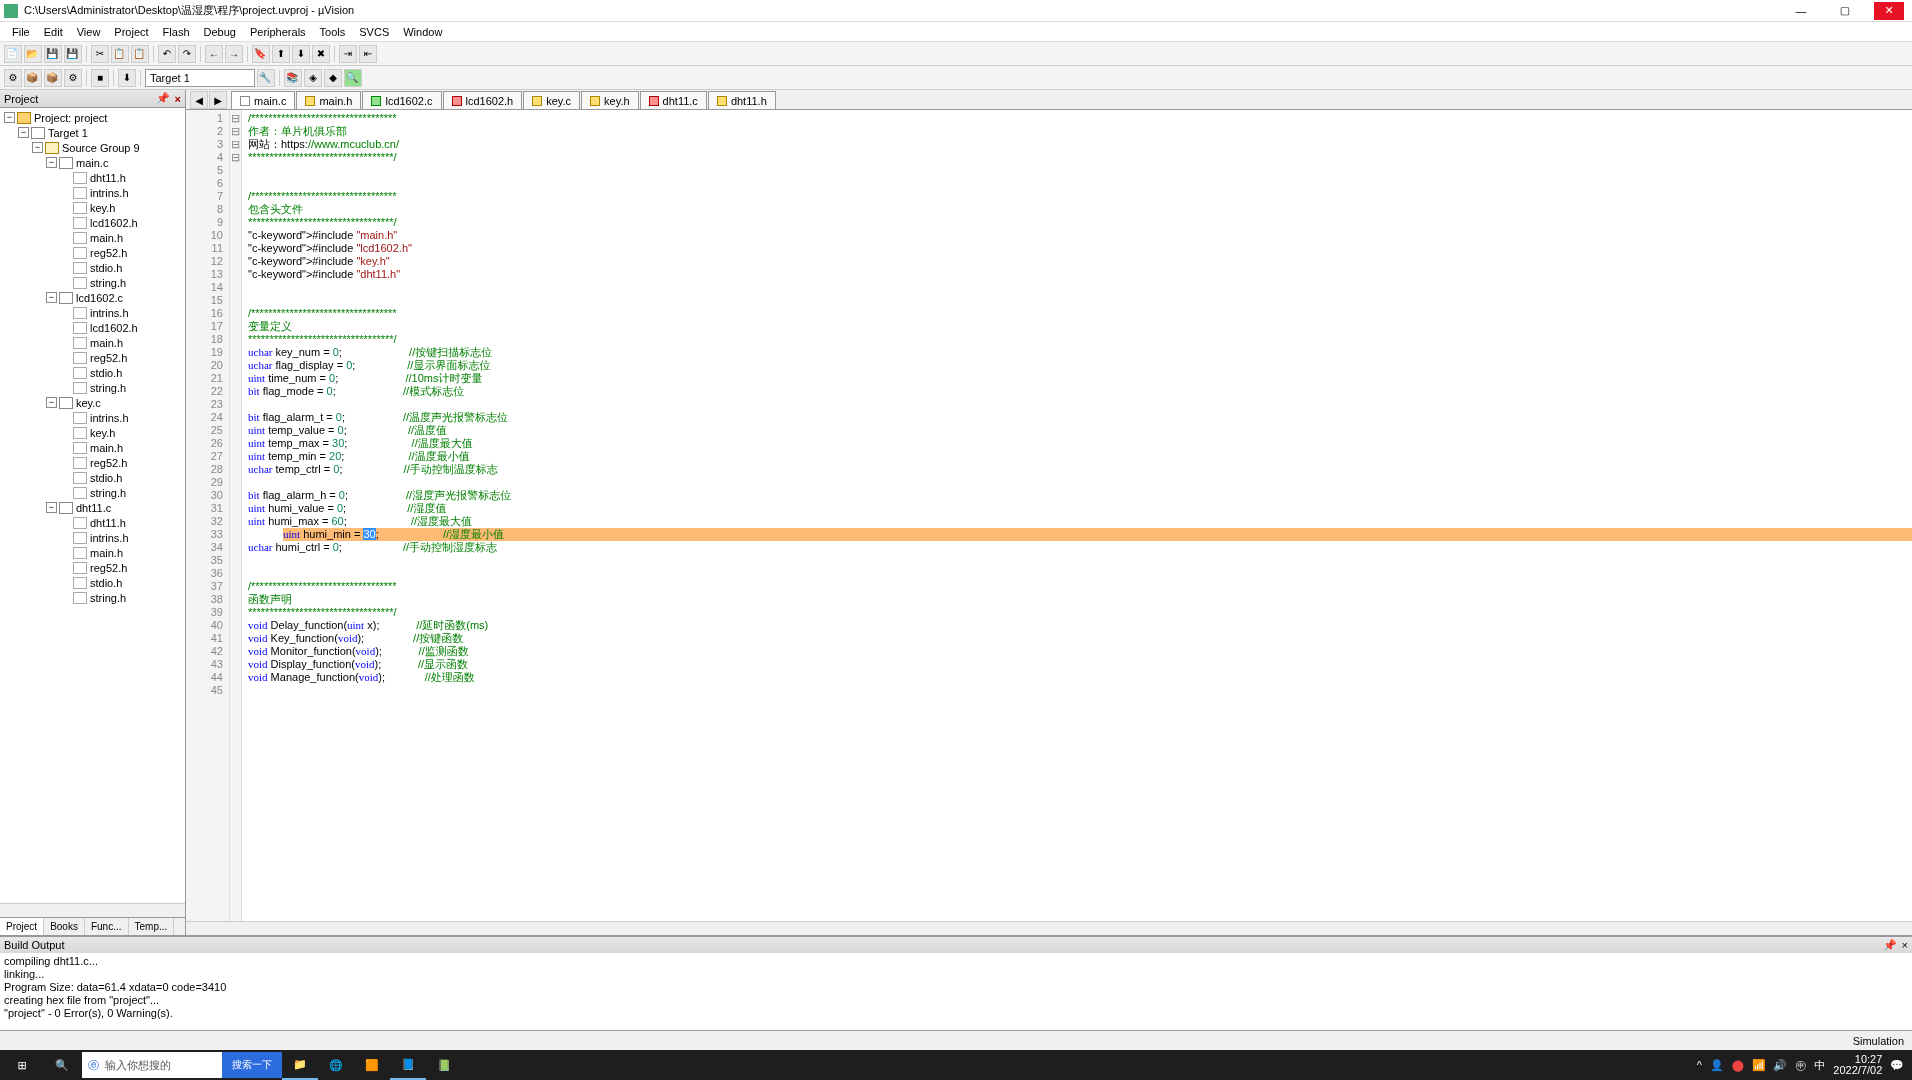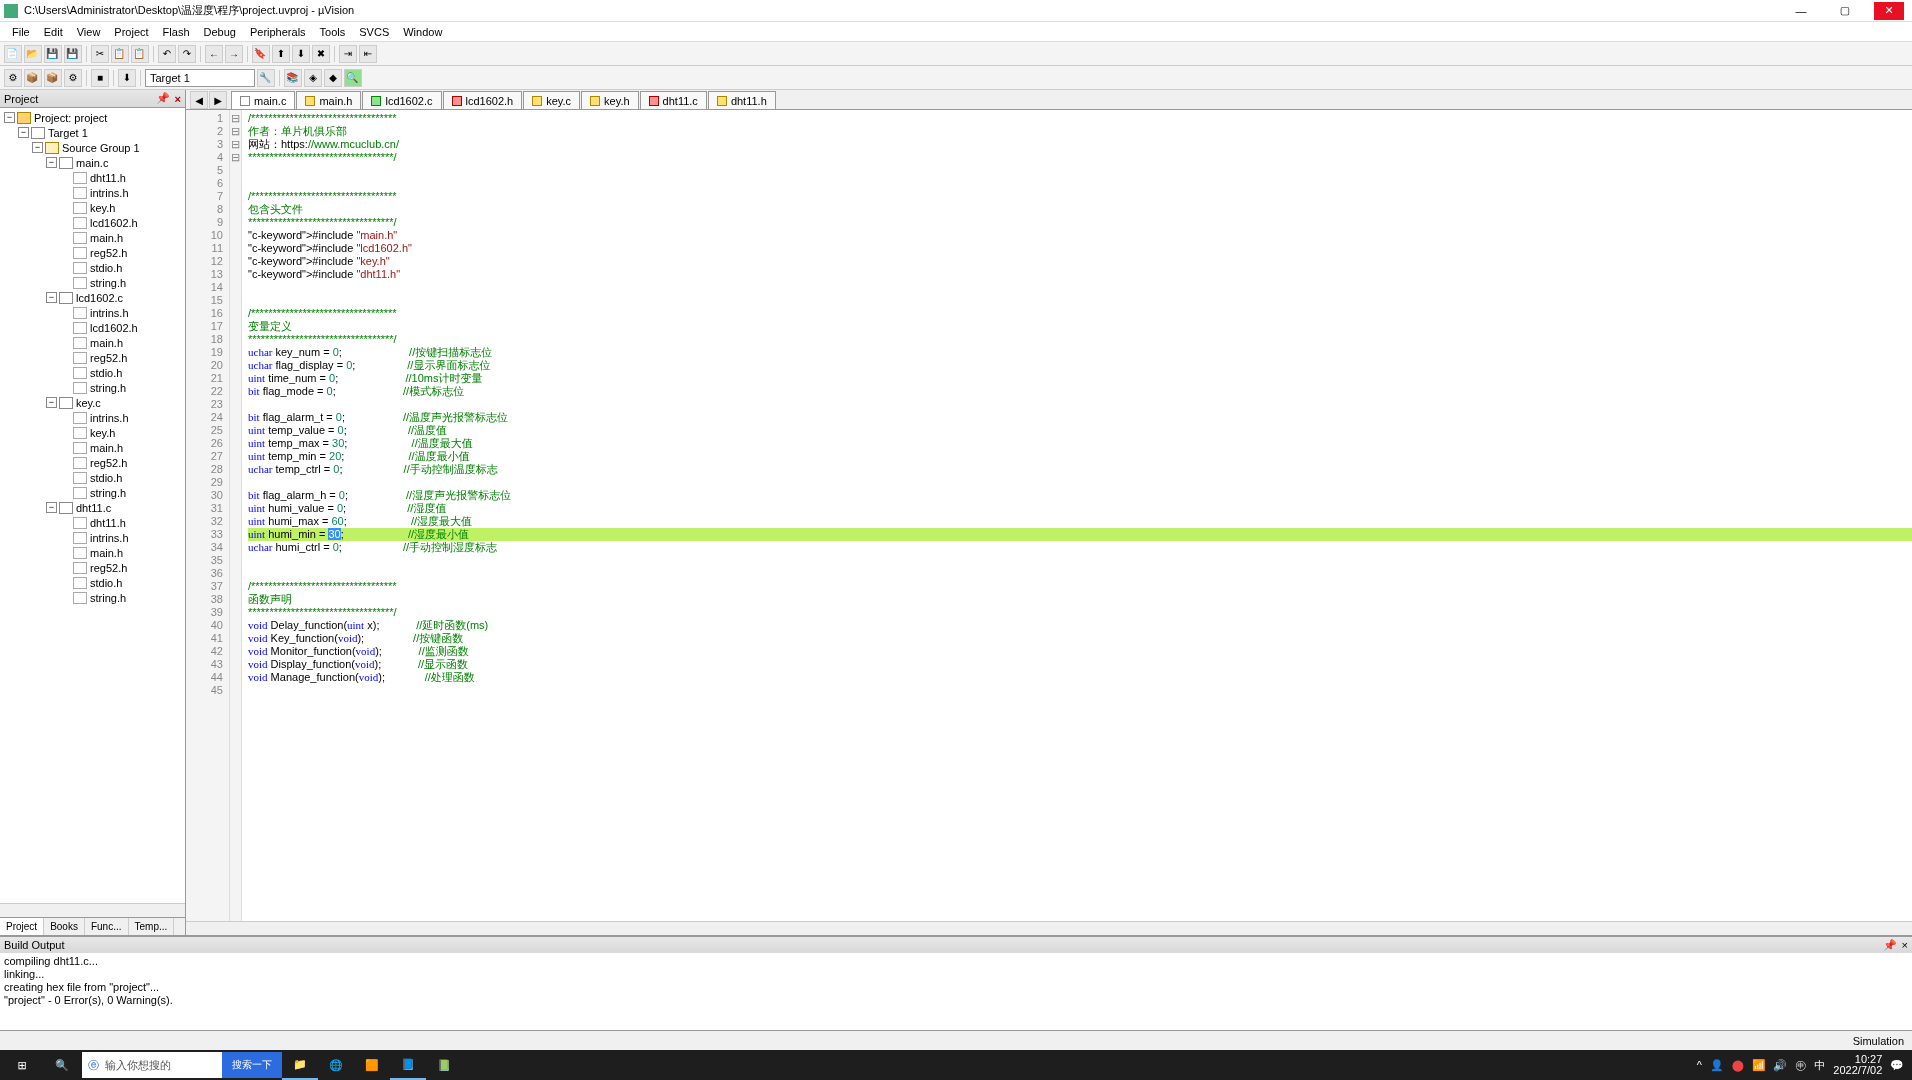--- a/index.html
+++ b/index.html
@@ -43,21 +43,21 @@
 .ftab-ico { width: 10px; height: 10px; }
 .fico-c { background: #fff; border: 1px solid #888; }
 .fico-h-y { background: #ffe070; border: 1px solid #a80; }
 .fico-h-g { background: #90e090; border: 1px solid #080; }
 .fico-h-r { background: #ff9090; border: 1px solid #a00; }
 .editor { flex: 1; display: flex; background: #fff; overflow: hidden; font-family: Consolas, "Courier New", monospace; font-size: 12px; }
 .gutter { width: 44px; background: #f4f4f4; border-right: 1px solid #ddd; text-align: right; padding-right: 6px; color: #888; line-height: 13px; padding-top: 2px; }
 .fold-col { width: 12px; background: #f4f4f4; border-right: 1px solid #ddd; line-height: 13px; padding-top: 2px; text-align: center; color: #888; }
 .code { flex: 1; padding: 2px 0 2px 6px; line-height: 13px; white-space: pre; overflow: hidden; }
 .codeline { height: 13px; }
-.codeline.hl { background: #bef264; }
+.codeline.hl { background: #fdba74; margin-left: 35px; }
 .c-comment { color: #008000; }
 .c-string { color: #a31515; }
 .c-type { color: #0000ff; font-family: Liberation Serif, serif; }
 .c-num { color: #098658; }
 .c-sel { background: #3390ff; color: #fff; }
 .build-panel { height: 95px; border-top: 2px solid #999; display: flex; flex-direction: column; }
 .build-header { height: 16px; background: linear-gradient(#e8e8e8,#d8d8d8); display: flex; align-items: center; padding: 0 4px; font-size: 11px; }
 .build-header .pin { margin-left: auto; cursor: pointer; }
 .build-header .x { margin-left: 4px; cursor: pointer; }
 .build-body { flex: 1; background: #fff; font-family: Consolas, monospace; font-size: 11px; line-height: 13px; padding: 2px 4px; overflow: hidden; }
@@ -166,21 +166,21 @@
           <div class="tree-row">
             <span class="tree-ind" style="width:14px"></span>
             <span class="tree-exp">−</span>
             <span class="tree-icon ico-target"></span>
             <span>Target 1</span>
           </div>
           <div class="tree-row">
             <span class="tree-ind" style="width:28px"></span>
             <span class="tree-exp">−</span>
             <span class="tree-icon ico-group"></span>
-            <span>Source Group 1</span>
+            <span>Source Group 9</span>
           </div>
           <div class="tree-row">
             <span class="tree-ind" style="width:42px"></span>
             <span class="tree-exp">−</span>
             <span class="tree-icon ico-c"></span>
             <span>main.c</span>
           </div>
           <div class="tree-row">
             <span class="tree-ind" style="width:56px"></span>
             <span style="width:13px;display:inline-block"></span>
@@ -507,20 +507,21 @@
 
   <div class="build-panel">
     <div class="build-header">
       <span>Build Output</span>
       <span class="pin">📌</span>
       <span class="x">×</span>
     </div>
     <div class="build-body" id="buildbody">
         <div>compiling dht11.c...</div>
         <div>linking...</div>
+        <div>Program Size: data=61.4 xdata=0 code=3410</div>
         <div>creating hex file from "project"...</div>
         <div>"project" - 0 Error(s), 0 Warning(s).</div>
       </div>
   </div>
 
   <div class="statusbar">
     <span class="status-right">Simulation</span>
   </div>
 
   <div class="taskbar">

